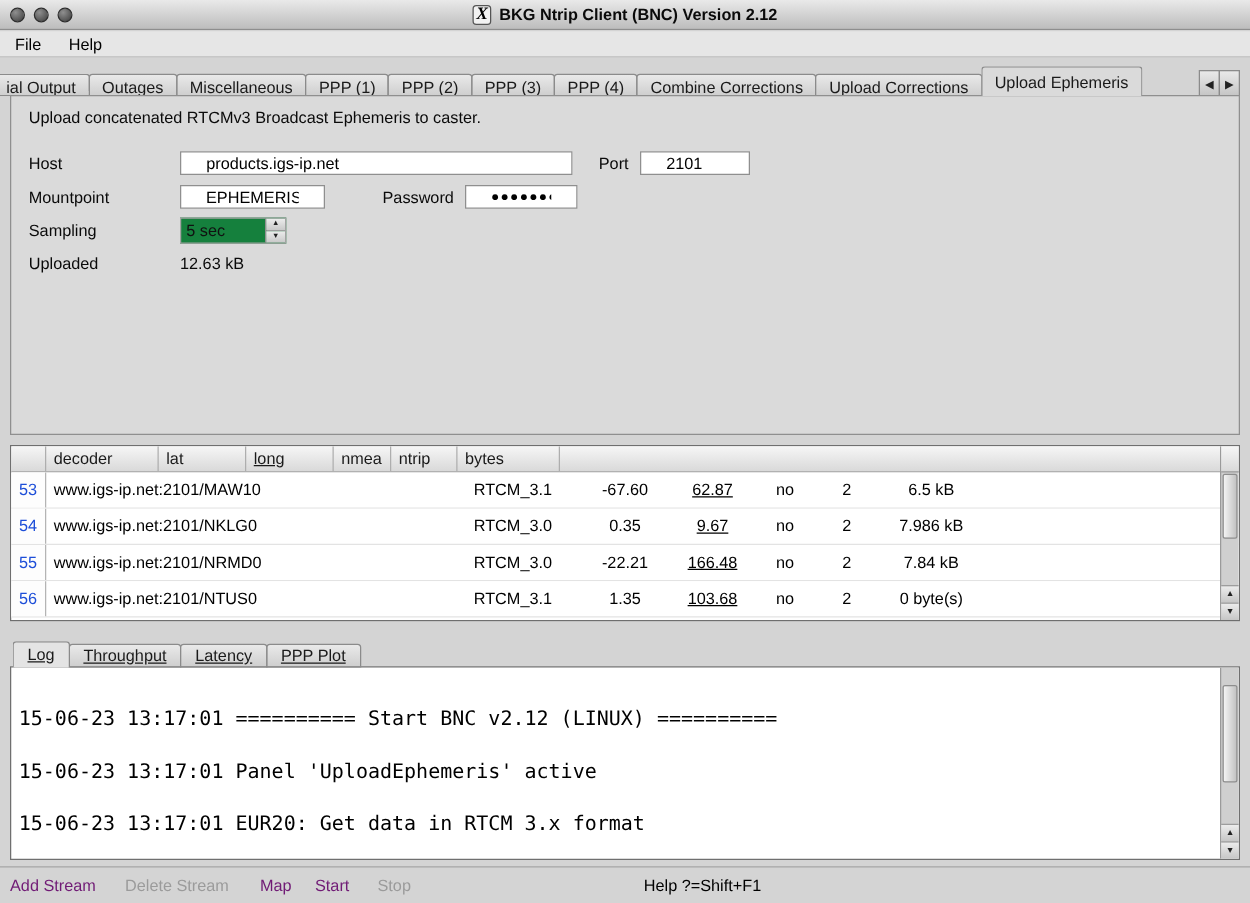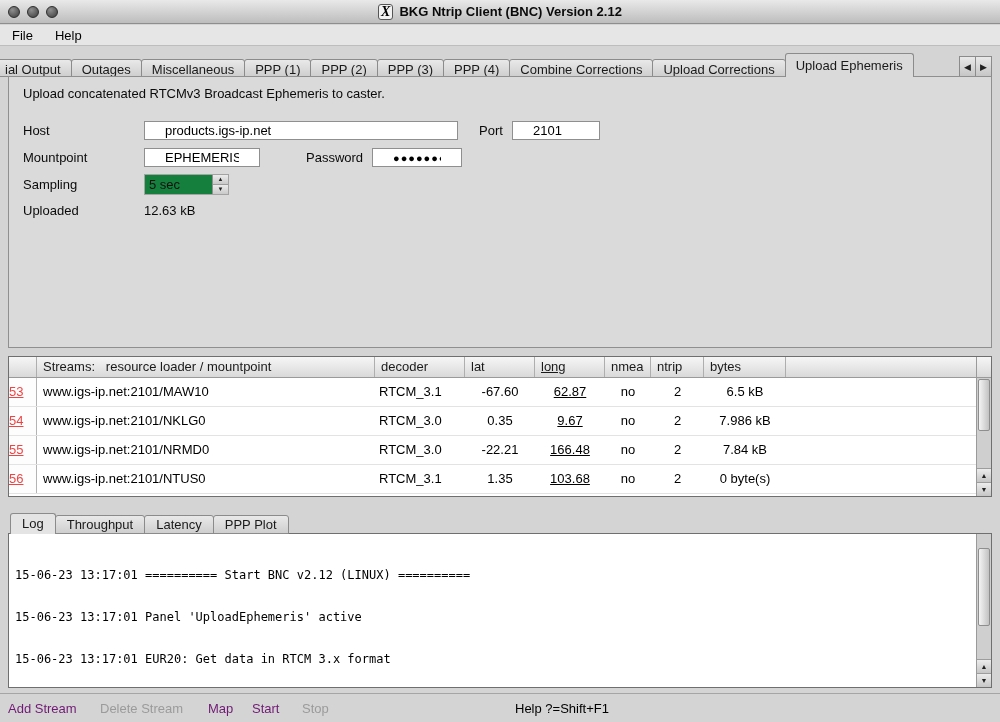--- a/index.html
+++ b/index.html
@@ -106,22 +106,22 @@
   .th {
     padding:0 6px; line-height:20px; white-space:pre;
     border-right:1px solid #aeaeae; color:#1a1a1a; overflow:hidden;
   }
   .trow { display:flex; height:29px; border-bottom:1px solid #e3e3e3; background:#fff; }
   .td {
     line-height:28px; padding:0 4px; white-space:nowrap; overflow:hidden;
     color:#000;
   }
   .numcell {
-    width:28px; text-align:left; border-right:1px solid #b4b4b4;
-    background:#fdfdfd; line-height:28px; color:#ef4444;text-decoration:underline;
+    width:28px; text-align:center; border-right:1px solid #b4b4b4;
+    background:#fdfdfd; line-height:28px; color:#1d4ed8;
   }
   .corner { width:28px; border-right:1px solid #aeaeae; }
   .c-mp    { width:338px; }
   .c-dec   { width:90px;  }
   .c-lat   { width:70px;  text-align:center; }
   .c-long  { width:70px;  text-align:center;text-decoration:underline; }
   .c-nmea  { width:46px;  text-align:center; }
   .c-ntrip { width:53px;  text-align:center; }
   .c-bytes { width:82px;  text-align:center; }
   .c-fill  { flex:1; border-right:none; }
@@ -149,30 +149,31 @@
   
   .logtabs {
     position:absolute; top:513px; left:10px; height:21px;
     display:flex; align-items:flex-end; z-index:2;
   }
   .logtab {
     height:19px; line-height:18px; padding:0 11px;
     background:linear-gradient(#e9e9e9,#cfcfcf);
     border:1px solid #8b8b8b; border-radius:3px 3px 0 0; margin-right:-1px;
     color:#1a1a1a;
+    text-decoration:underline;
   }
   .logtab.selected { height:21px; line-height:20px; background:#e4e4e4; border-bottom:none; z-index:3; position:relative; }
   .logframe {
     position:absolute; top:533px; left:8px; width:984px; height:155px;
     background:#fff; border:1px solid #6f6f6f; overflow:hidden;
   }
   .loglines {
     position:absolute; top:6px; left:6px; right:18px; bottom:2px;
     font-family:"DejaVu Sans Mono","Liberation Mono",monospace;
-    font-size:12px; line-height:14px; color:#000; white-space:pre;
+    font-size:16px; line-height:14px; color:#000; white-space:pre;
   }
 
   
   .bottombar {
     position:absolute; top:693px; left:0; right:0; height:29px;
     background:#d4d4d4; border-top:1px solid #a5a5a5;
   }
   .bb-btn { position:absolute; top:7px; color:#701a75; }
   .bb-btn.disabled { color:#9b9b9b; }
   .bb-help { position:absolute; top:7px; left:515px; color:#000; }
@@ -238,21 +239,20 @@
     </div>
   </div>
 
   <span class="lbl" style="left:14px; top:126px;">Uploaded</span>
   <span class="static-val" style="left:135px; top:126px;">12.63 kB</span>
 </div>
 
 <div class="streams">
   <div class="thead">
     <div class="th corner"></div>
-    <div class="th c-mp">Streams:   resource loader / mountpoint</div>
     <div class="th c-dec">decoder</div>
     <div class="th c-lat" style="text-align:left;">lat</div>
     <div class="th c-long" style="text-align:left;">long</div>
     <div class="th c-nmea" style="text-align:left;">nmea</div>
     <div class="th c-ntrip" style="text-align:left;">ntrip</div>
     <div class="th c-bytes" style="text-align:left;">bytes</div>
     <div class="th c-fill"></div>
   </div>
 
   <div class="trow">

